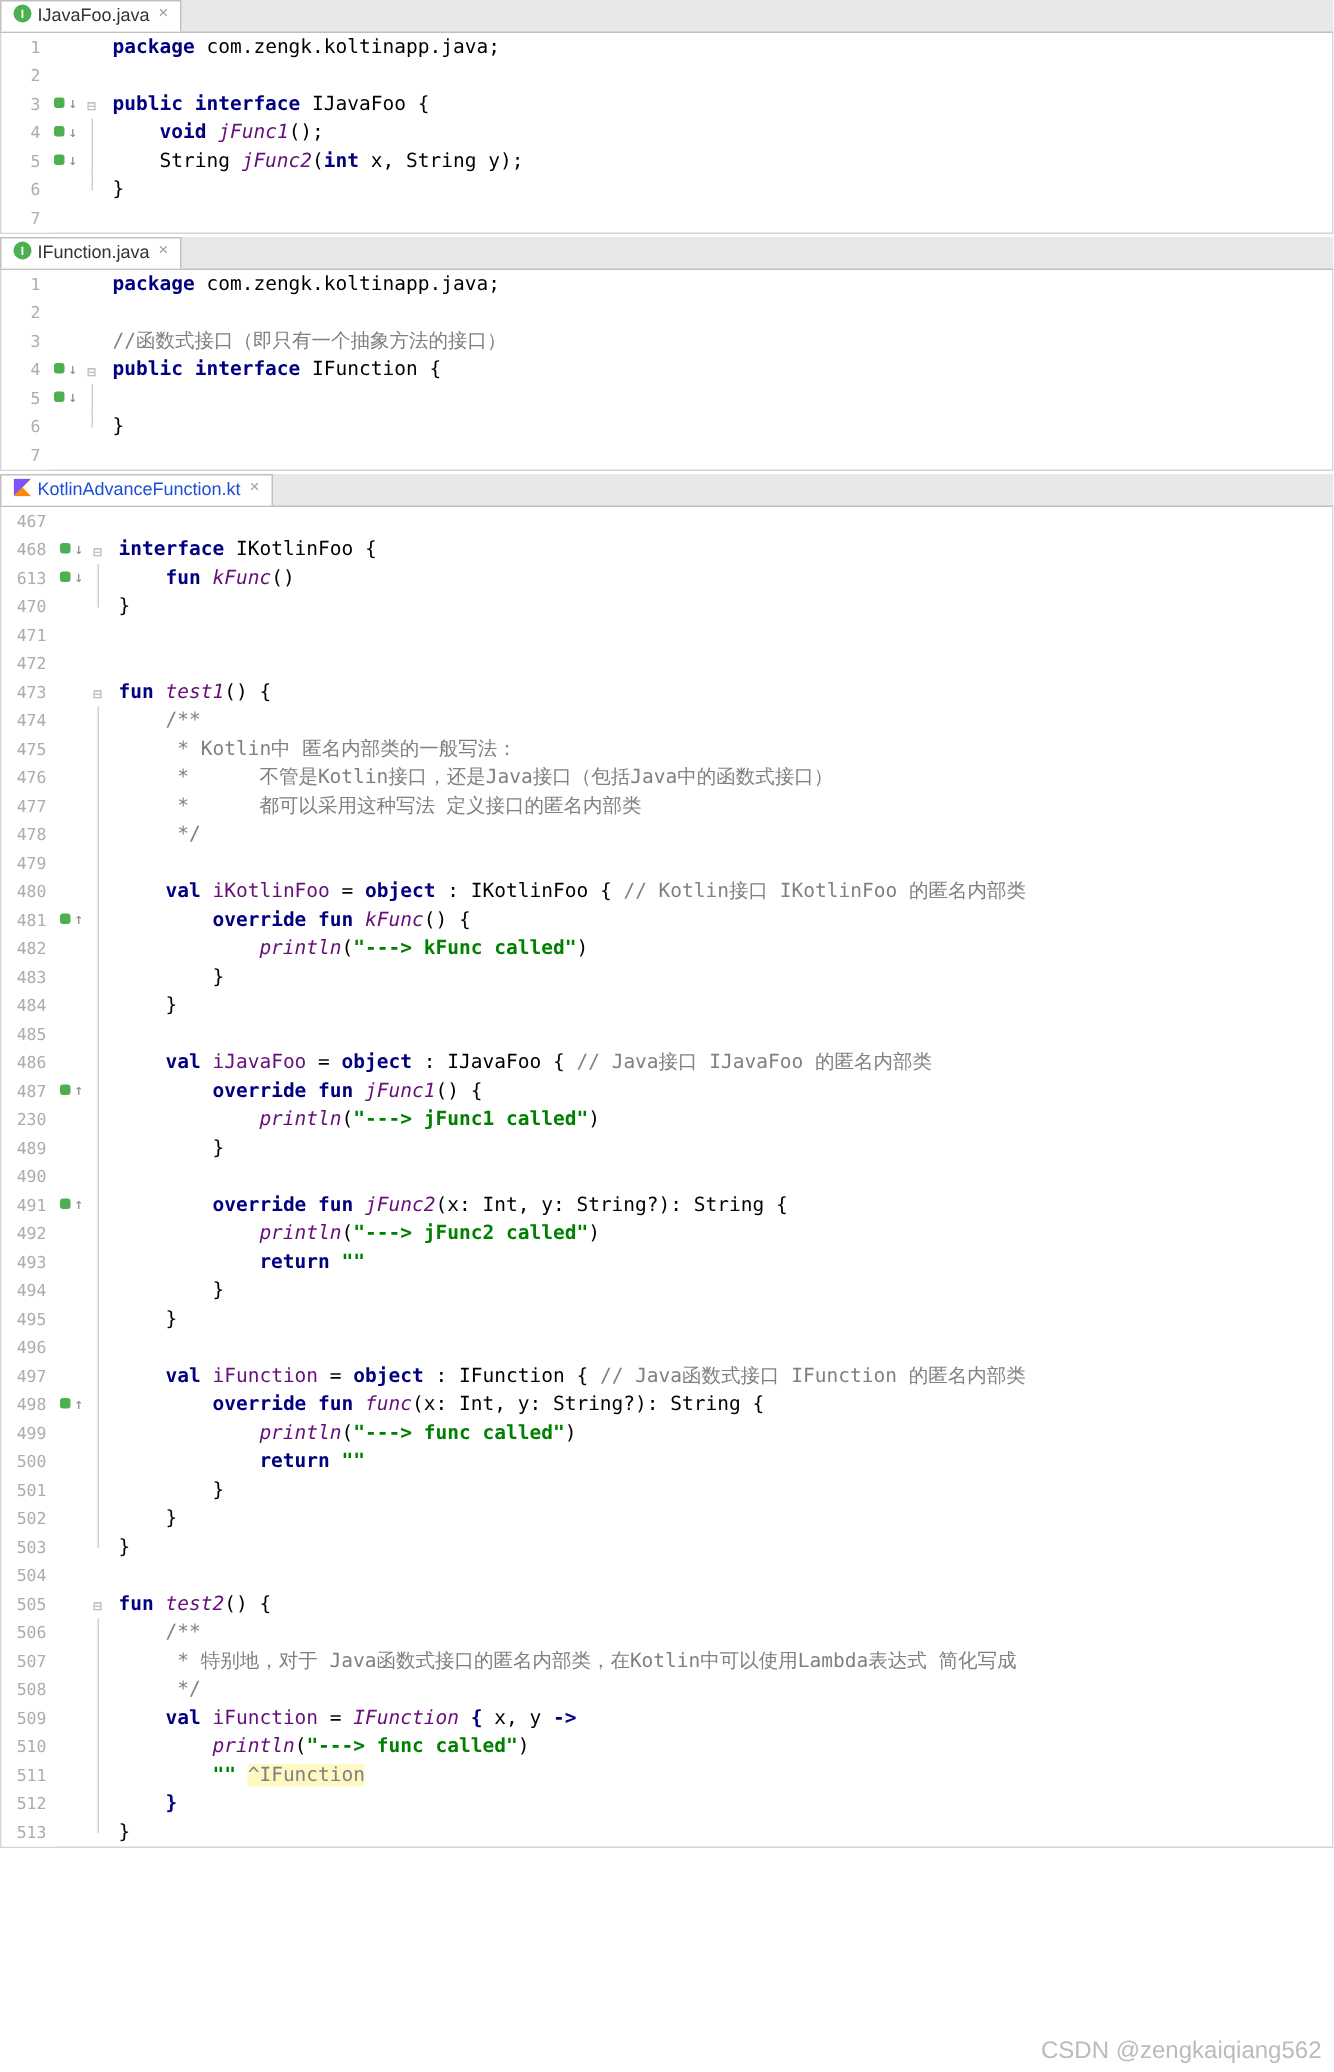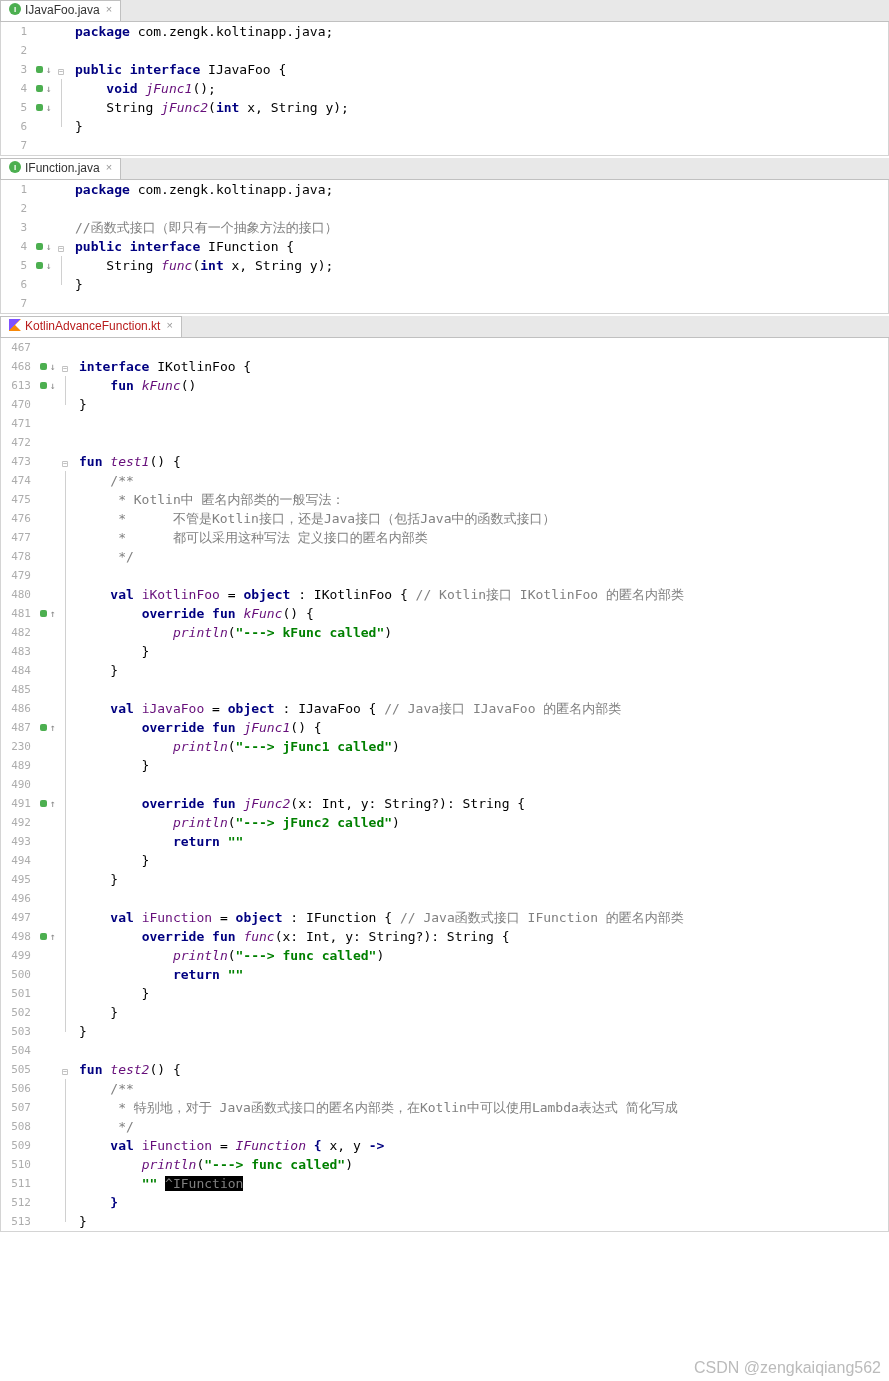--- a/index.html
+++ b/index.html
@@ -23,21 +23,21 @@
     border: 1px solid #c0c0c0;
     border-bottom: none;
     padding: 2px 8px;
     display: flex;
     gap: 4px;
     font-family: "Segoe UI", "Helvetica", sans-serif;
     font-size: 12px;
     color: #333;
   }
   .tab-java { color: #333; }
-  .tab-kotlin { color: #b91c1c; }
+  .tab-kotlin { color: #1d4ed8; }
   .icon-java {
     width: 12px; height: 12px;
     background: #4caf50;
     border-radius: 50%;
     display: inline-flex;
     align-items: center;
     justify-content: center;
     color: #fff;
     font-size: 8px;
     font-weight: bold;
@@ -135,21 +135,21 @@
   }
   .code {
     padding-left: 8px;
     white-space: pre;
   }
   .kw { color: #000080; font-weight: bold; }
   .fn { color: #660e7a; font-style: italic; }
   .str { color: #008000; font-weight: bold; }
   .com { color: #808080; }
   .lv { color: #660e7a; }
-  .hl { background: #000000; color:#808080;}
+  .hl { background: #fef9c3; color:#808080;}
   .plain { color: #000; }
   .watermark {
     position: fixed;
     right: 8px;
     bottom: 4px;
     font-family: "Segoe UI", sans-serif;
     font-size: 16px;
     color: #bbb;
   }
 </style>
@@ -255,21 +255,20 @@
         <div class="fold line-top has-mark"></div>
         <div class="code"><span class="kw">public interface </span><span class="plain">IFunction {</span></div>
       </div>
       <div class="line">
         <div class="lnum">5</div>
         <div class="markers">
           <span class="impl-dot"></span>
           <span class="impl-down"><span class="arr"></span></span>
         </div>
         <div class="fold line-mid"></div>
-        <div class="code"><span class="plain">    String </span><span class="fn">func</span><span class="plain">(</span><span class="kw">int </span><span class="plain">x, String y);</span></div>
       </div>
       <div class="line">
         <div class="lnum">6</div>
         <div class="markers"></div>
         <div class="fold line-bot"></div>
         <div class="code"><span class="plain">}</span></div>
       </div>
       <div class="line">
         <div class="lnum">7</div>
         <div class="markers"></div>

